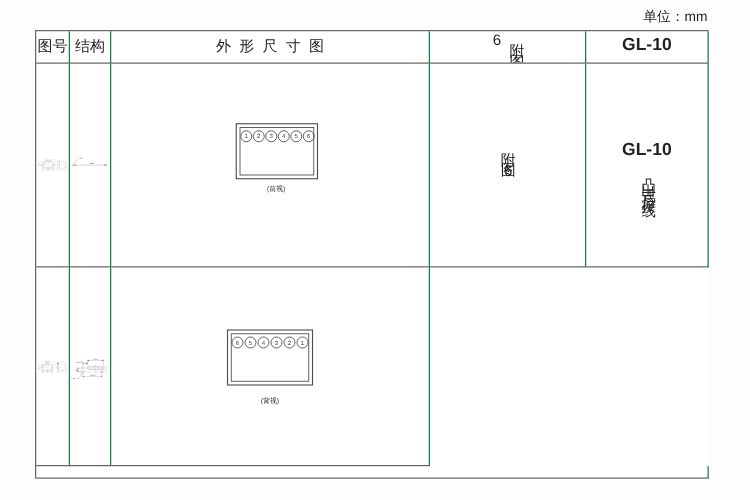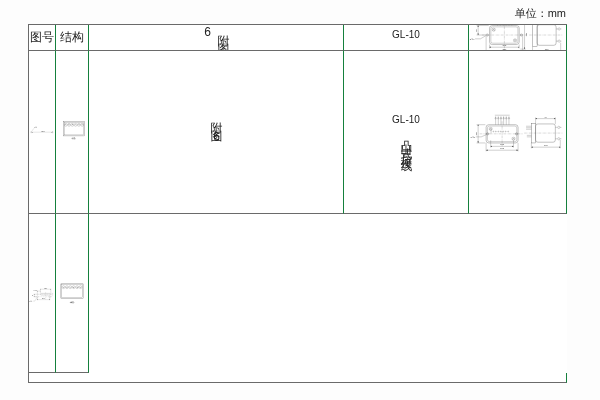--- a/index.html
+++ b/index.html
@@ -8,21 +8,21 @@
   .tbl{position:absolute;left:28px;top:24px;width:538px;
        display:grid;grid-template-columns:27px 33px 255px 125px 98px;
        grid-template-rows:26px 163px 159px 10px;
        border-top:1px solid #6a6a6a;border-left:1px solid #6a6a6a;background:#fff;}
   .cell{border-right:1px solid #15803d;border-bottom:1px solid #6a6a6a;
         display:flex;align-items:center;justify-content:center;overflow:hidden;position:relative;}
   .hdr{font-size:12px;color:#222;}
   .hdr.sp{letter-spacing:.55em;text-indent:.55em;}
   .vtext{writing-mode:vertical-rl;text-orientation:upright;font-size:12px;letter-spacing:9px;color:#222;}
   .structcell{flex-direction:column;gap:6px;padding-top:4px;}
-  .model{font-size:10px;font-weight:normal;color:#222;}
+  .model{font-size:14px;font-weight:bold;color:#222;}
   .struct{writing-mode:vertical-rl;text-orientation:upright;font-size:11.5px;letter-spacing:4px;color:#222;}
   .foot{grid-column:1 / -1;}
   svg{display:block;}
   svg .ln{stroke:#4d4d4d;stroke-width:.9;fill:none;}
   svg .thin{stroke:#4d4d4d;stroke-width:.7;fill:none;}
   svg .cl{stroke:#5a5a5a;stroke-width:.6;fill:none;stroke-dasharray:7 2 1.5 2;}
   svg text{font-family:"Liberation Sans",sans-serif;}
   svg .dim{font-size:6px;fill:#333;}
   svg .dims{font-size:5.5px;fill:#333;}
   svg .tnum{font-size:4.8px;fill:#333;text-anchor:middle;}
@@ -30,20 +30,21 @@
 </head>
 <body>
 
 <div id="stage">
   <div class="unit">单位：mm</div>
 
   <div class="tbl">
 
     <div class="cell hdr">图号</div>
     <div class="cell hdr">结构</div>
+    <div class="cell hdr sp">外形尺寸图</div>
 
     <div class="cell">
       <span class="vtext">附图6</span>
     </div>
     <div class="cell structcell">
       <span class="model">GL-10</span>
       <span class="struct">凸出式前接线</span>
     </div>
 
     <div class="cell">

